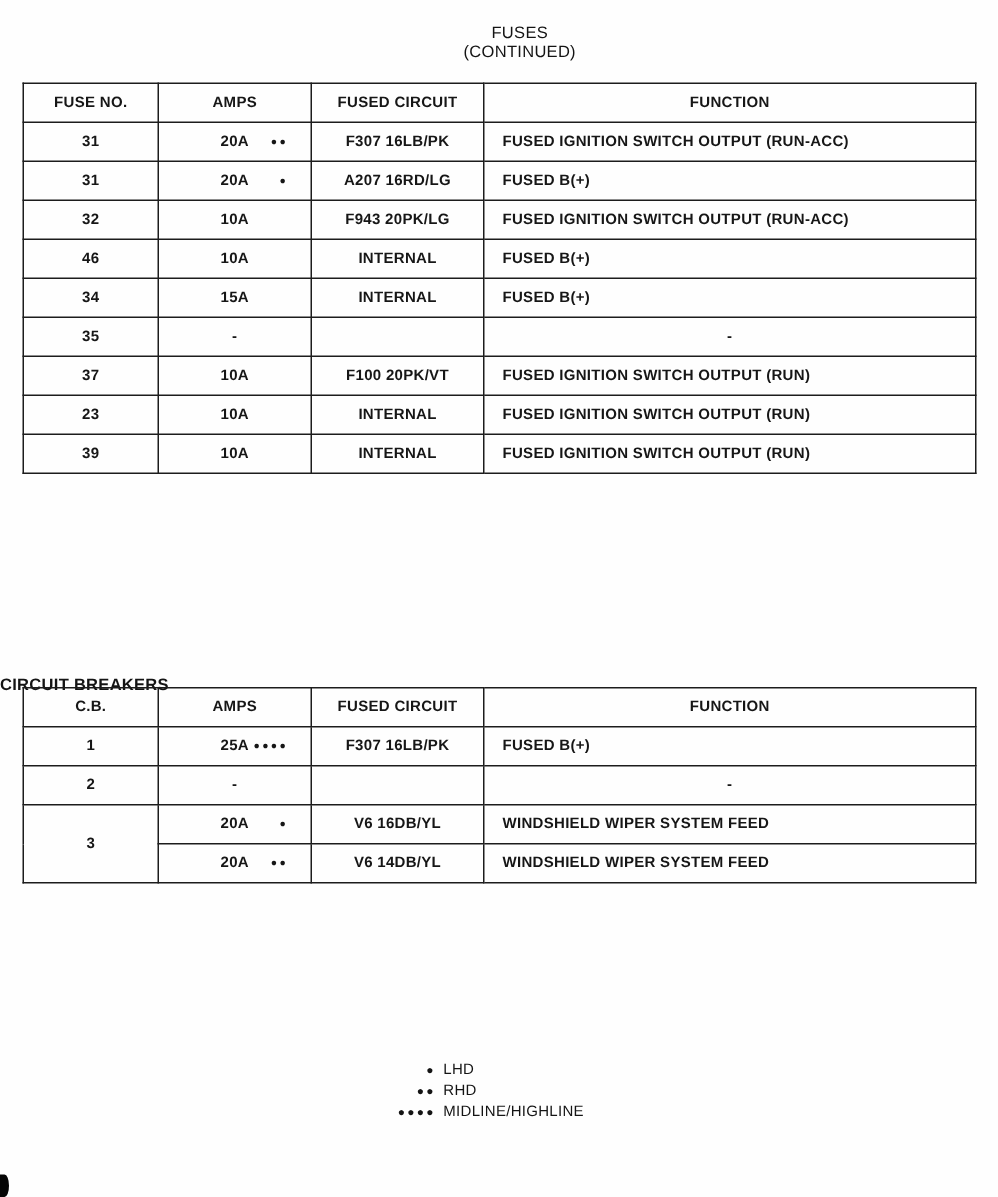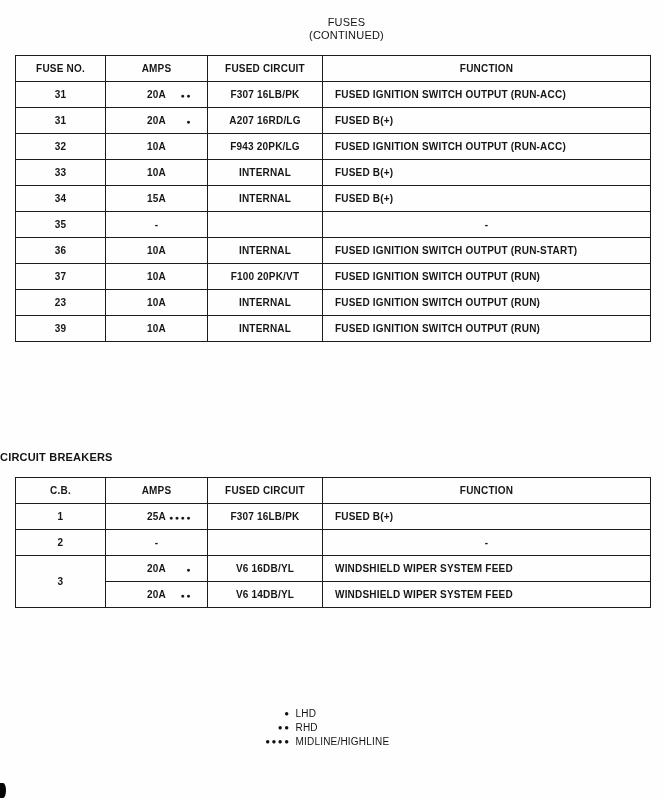--- a/index.html
+++ b/index.html
@@ -17,21 +17,21 @@
   }
   .section-title {
     position:absolute; top:451px; left:0; width:100%;
     text-align:left; font-weight:bold; font-size:11px; letter-spacing:0.2px;
   }
   table.data-table {
     position:absolute; left:15px; width:636px;
     border-collapse:collapse; table-layout:fixed;
   }
   #fuses-table { top:55px; }
-  #cb-table { top:477px;padding-left:40px; }
+  #cb-table { top:458px;padding-left:40px; }
   .data-table th, .data-table td {
     border:1px solid #1c1c1c; height:26px; padding:0;
     font-size:10px; font-weight:bold; text-align:center;
     color:#161616; letter-spacing:0.2px;
   }
   .data-table th { font-size:10px;margin-top:22px; }
   td.c-func { text-align:left; padding-left:12px; }
   td.c-func.center { text-align:center; padding-left:0; }
   td.c-amps { position:relative; }
   .amps-dots {
@@ -89,42 +89,36 @@
       <td>A207 16RD/LG</td>
       <td class="c-func">FUSED B(+)</td>
     </tr>
     <tr>
       <td>32</td>
       <td class="c-amps"><span>10A</span><span class="amps-dots"></span></td>
       <td>F943 20PK/LG</td>
       <td class="c-func">FUSED IGNITION SWITCH OUTPUT (RUN-ACC)</td>
     </tr>
     <tr>
-      <td>33</td>
+      <td>46</td>
       <td class="c-amps"><span>10A</span><span class="amps-dots"></span></td>
       <td>INTERNAL</td>
       <td class="c-func">FUSED B(+)</td>
     </tr>
     <tr>
       <td>34</td>
       <td class="c-amps"><span>15A</span><span class="amps-dots"></span></td>
       <td>INTERNAL</td>
       <td class="c-func">FUSED B(+)</td>
     </tr>
     <tr>
       <td>35</td>
       <td class="c-amps"><span>-</span><span class="amps-dots"></span></td>
       <td></td>
       <td class="c-func center">-</td>
-    </tr>
-    <tr>
-      <td>36</td>
-      <td class="c-amps"><span>10A</span><span class="amps-dots"></span></td>
-      <td>INTERNAL</td>
-      <td class="c-func">FUSED IGNITION SWITCH OUTPUT (RUN-START)</td>
     </tr>
     <tr>
       <td>37</td>
       <td class="c-amps"><span>10A</span><span class="amps-dots"></span></td>
       <td>F100 20PK/VT</td>
       <td class="c-func">FUSED IGNITION SWITCH OUTPUT (RUN)</td>
     </tr>
     <tr>
       <td>23</td>
       <td class="c-amps"><span>10A</span><span class="amps-dots"></span></td>

